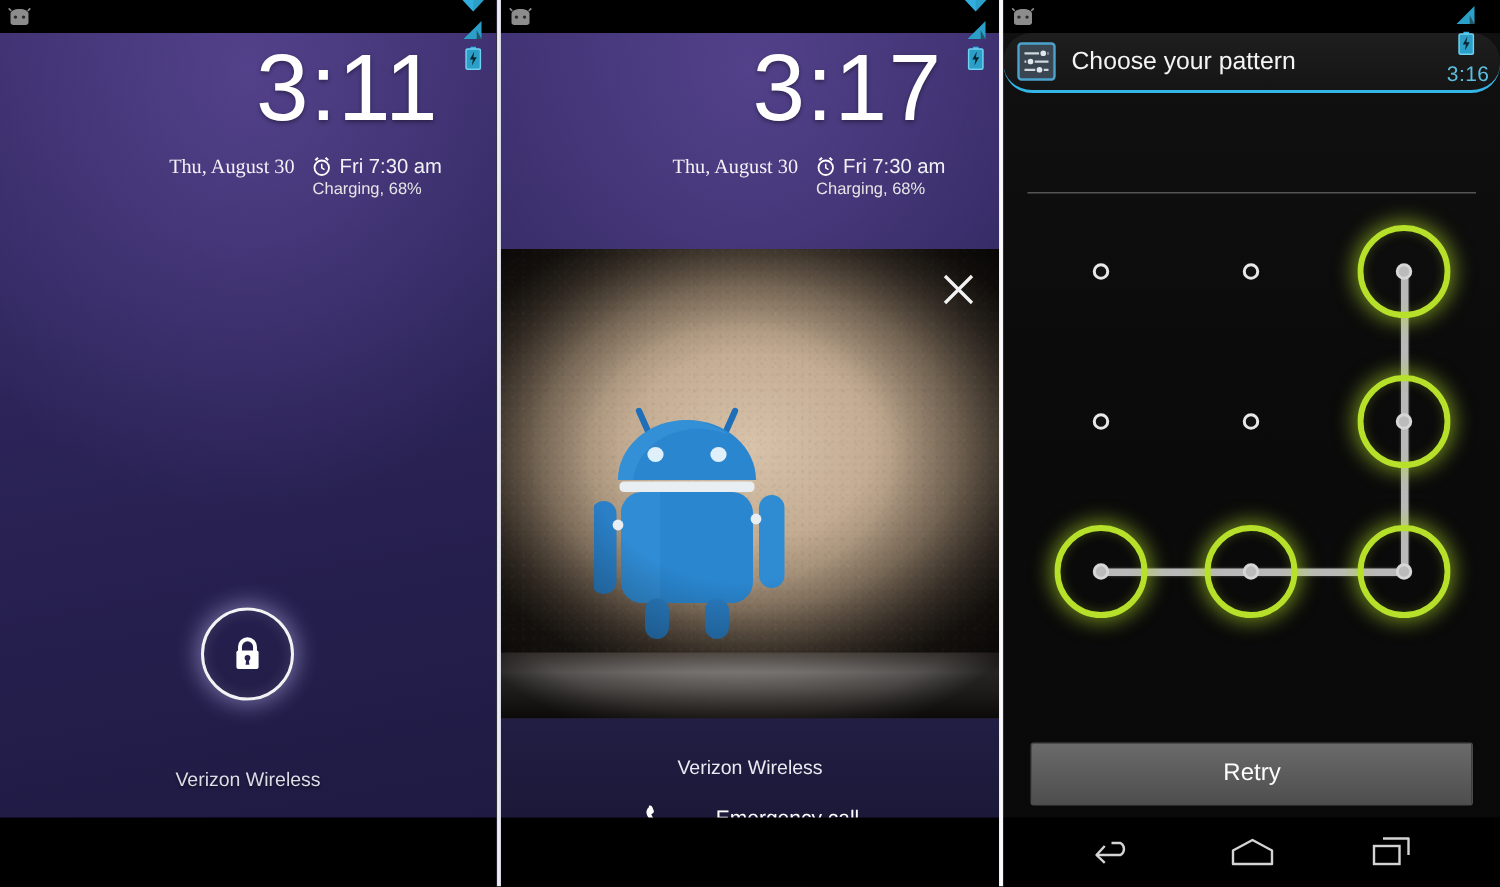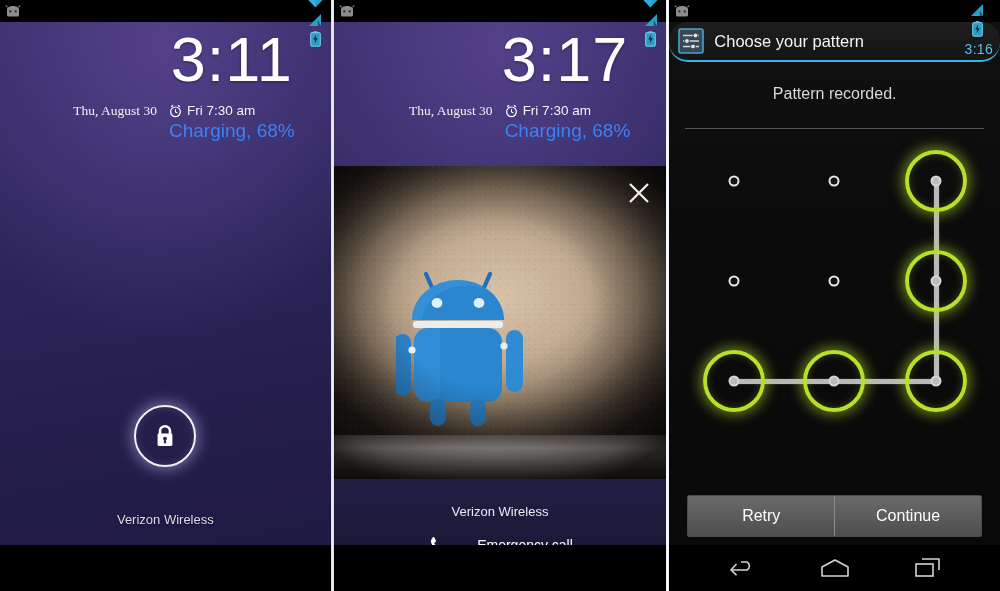--- a/index.html
+++ b/index.html
@@ -43,21 +43,21 @@
     font-size:63px; font-weight:200; line-height:1;
     padding-right:38px; letter-spacing:1px;
     font-family:"Liberation Sans", sans-serif;
     text-shadow:0 1px 3px rgba(0,0,0,.4);
   }
   .bigclock .colon { font-weight:200; }
   .meta { display:flex; justify-content:flex-end; gap:12px; padding-right:36px; margin-top:12px; }
   .meta-date { color:#f2f2f6; font-size:13.5px;font-family:Liberation Serif, serif; }
   .meta-right { text-align:left; }
   .meta-alarm { display:flex; align-items:center; gap:5px; color:#f2f2f6; font-size:13.5px; }
-  .meta-charge { color:#3b82f6; font-size:19px; margin-top:2px; }
+  .meta-charge { color:#e5e5e5; font-size:11px; margin-top:2px; }
 
   .carrier {
     position:absolute; left:0; right:0; bottom:64px;
     text-align:center; color:#dcdce6; font-size:13px;
     text-shadow:0 1px 2px rgba(0,0,0,.5);
   }
   .navbar-empty { position:absolute; left:0; right:0; bottom:0; height:46px; background:#000; }
 
   
   .lockring {
@@ -415,21 +415,20 @@
           <rect x="1" y="1" width="24" height="24" rx="2" fill="#3a4651" stroke="#4aa3cc" stroke-width="1.6"></rect>
           <path d="M5 7.5h16M5 13h16M5 18.5h16" stroke="#cfd8dd" stroke-width="1.5"></path>
           <circle cx="17.5" cy="7.5" r="2.4" fill="#dfe7ec" stroke="#3a4651" stroke-width="1"></circle>
           <circle cx="9" cy="13" r="2.4" fill="#dfe7ec" stroke="#3a4651" stroke-width="1"></circle>
           <circle cx="15" cy="18.5" r="2.4" fill="#dfe7ec" stroke="#3a4651" stroke-width="1"></circle>
         </svg>
       </span>
       <span class="ab-title">Choose your pattern</span>
     </div>
 
-    <div class="msg">Pattern recorded.</div>
     <div class="hdivider"></div>
 
     <div class="patternarea">
 
       <div class="pline" style="left:264.5px; top:41px; width:5px; height:100px;"></div>
       <div class="pline" style="left:264.5px; top:141px; width:5px; height:100px;"></div>
       <div class="pline" style="left:165px; top:238.5px; width:102px; height:5px;"></div>
       <div class="pline" style="left:65px; top:238.5px; width:102px; height:5px;"></div>
 
       <div class="pring" style="left:267px; top:41px;"></div>
@@ -446,21 +445,20 @@
       <div class="pdot" style="left:165px; top:141px;"></div>
       <div class="pdot on" style="left:267px; top:141px;"></div>
 
       <div class="pdot on" style="left:65px; top:241px;"></div>
       <div class="pdot on" style="left:165px; top:241px;"></div>
       <div class="pdot on" style="left:267px; top:241px;"></div>
     </div>
 
     <div class="btnbar">
       <div class="btn">Retry</div>
-      <div class="btn">Continue</div>
     </div>
 
     <div class="navbar">
       <div class="navbtn">
         <svg class="ico" width="30" height="22" viewBox="0 0 30 22">
           <path d="M4 13h16a4.6 4.6 0 0 0 0-8h-6" fill="none" stroke="#d4d4d4" stroke-width="1.6"></path>
           <path d="M9.5 7 4 13l5.5 5.2" fill="none" stroke="#d4d4d4" stroke-width="1.6" stroke-linejoin="round"></path>
         </svg>
       </div>
       <div class="navbtn">

